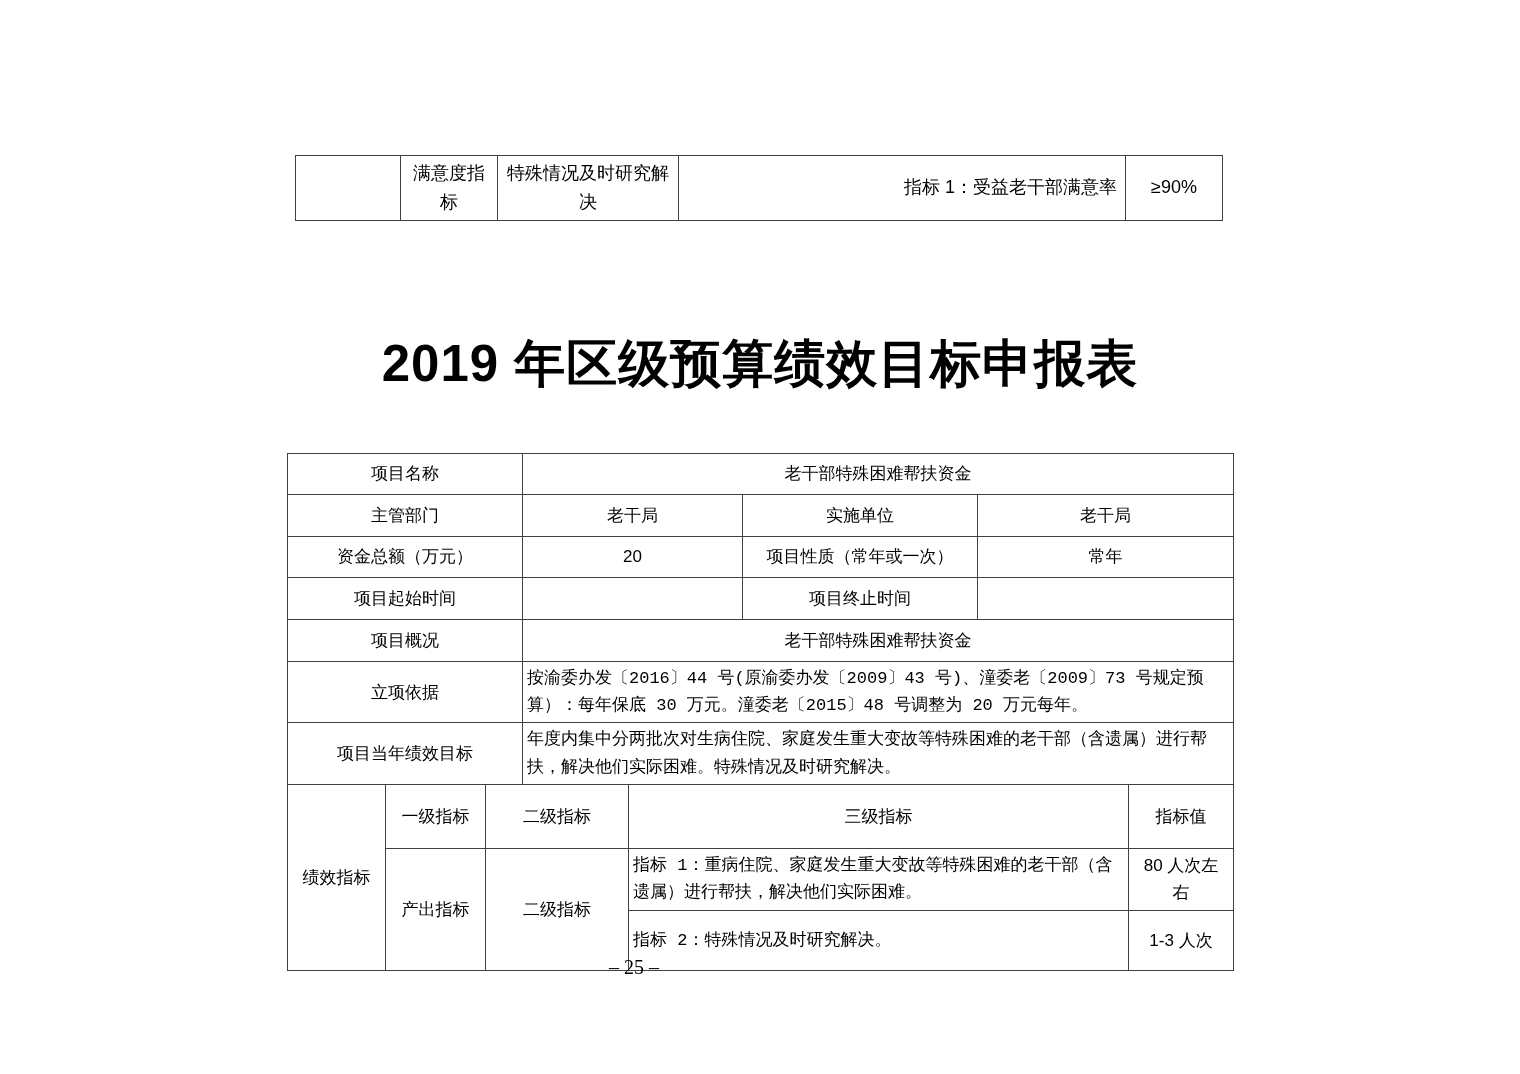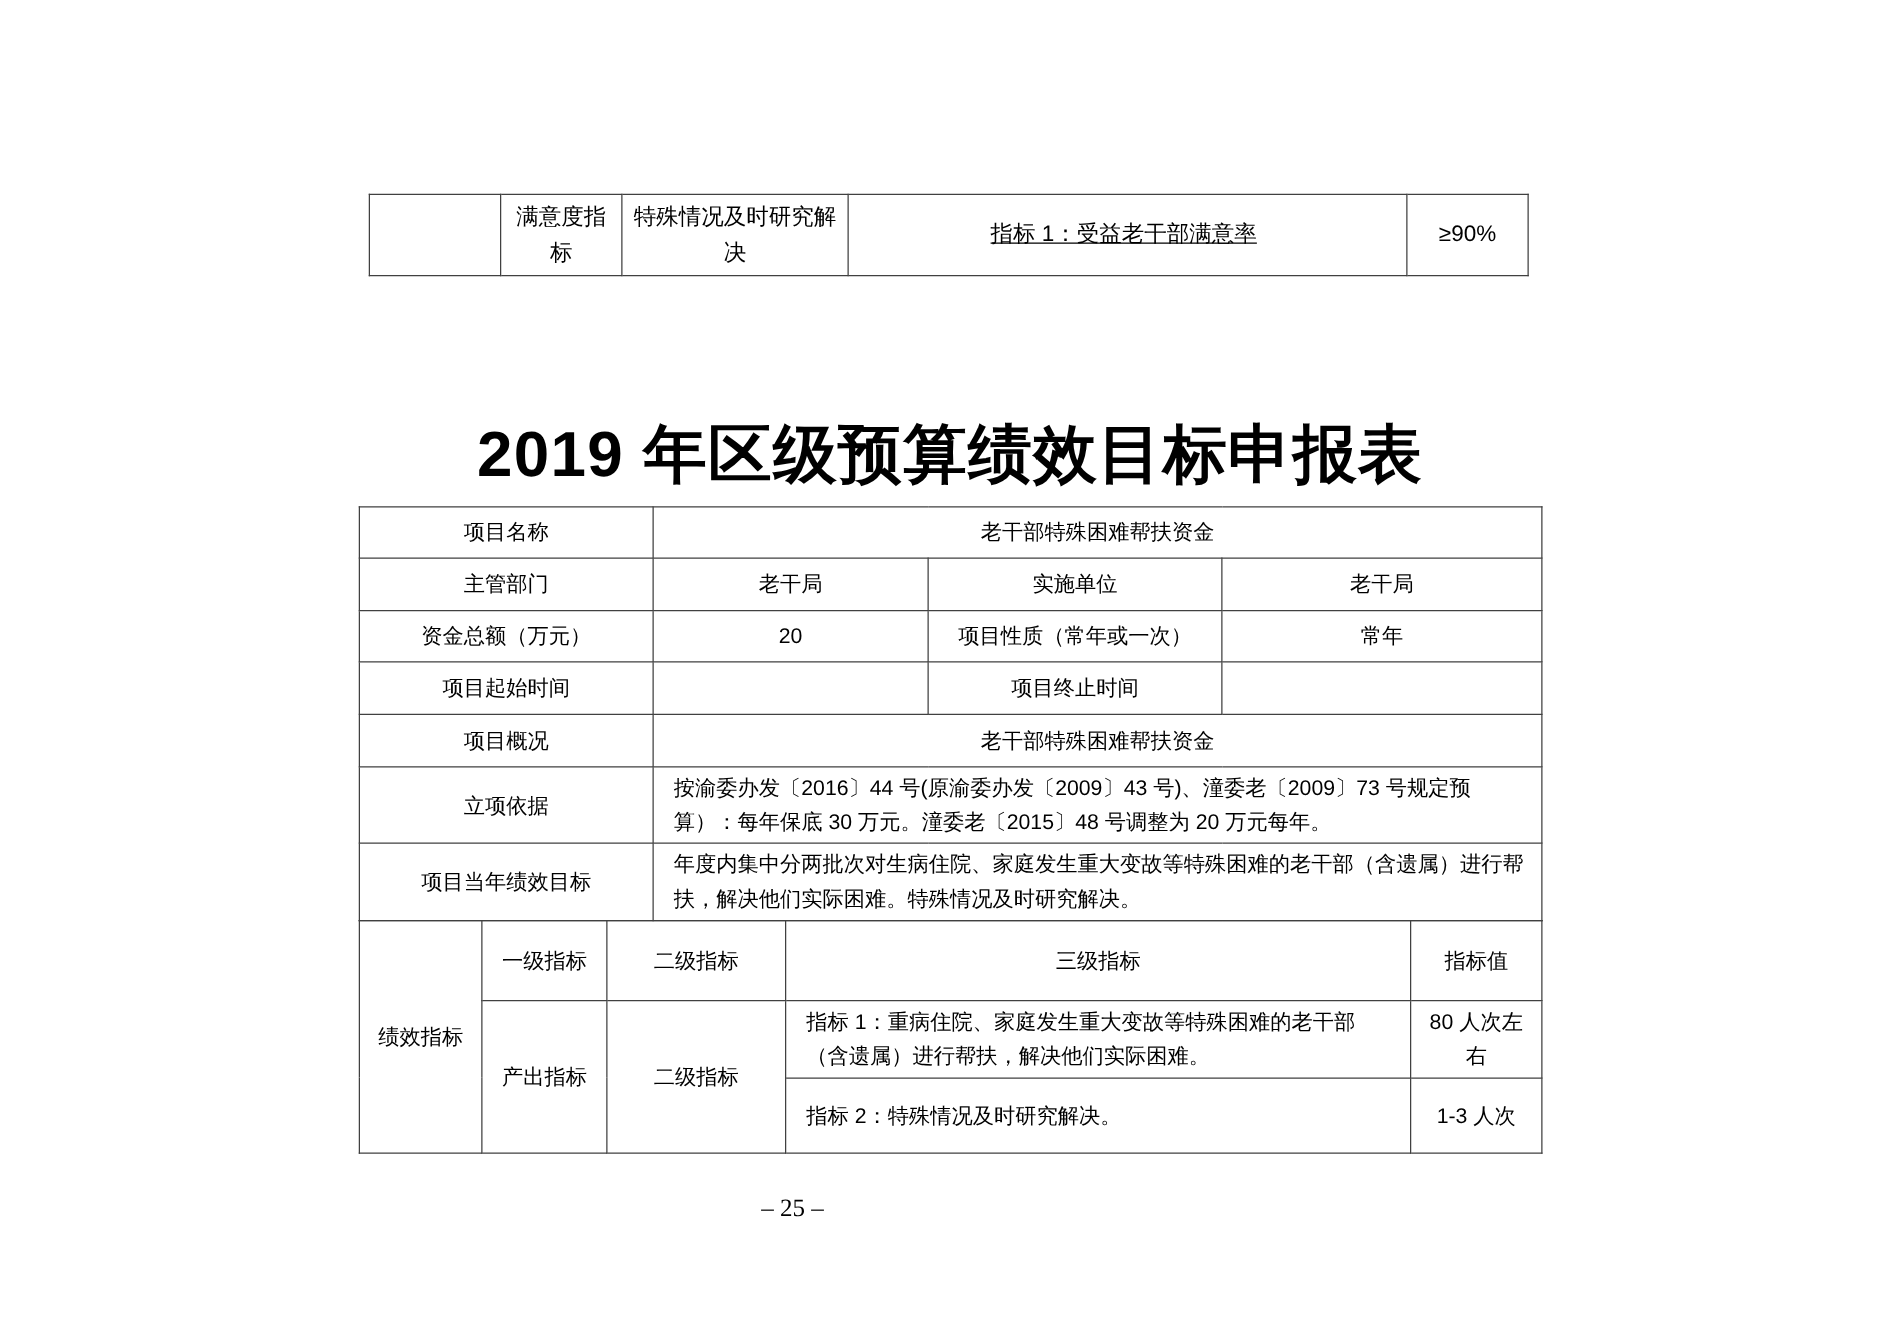--- a/index.html
+++ b/index.html
@@ -19,37 +19,37 @@
     line-height: 1.6;
     padding: 3px 8px;
     text-align: center;
     vertical-align: middle;
     word-break: break-all;
   }
   
   .top-table-wrap { position: absolute; left: 295px; top: 155px; }
   .top-table { width: 927px; }
   .top-table td { font-size: 18px; }
-  .top-table .cell-indicator { text-align: center; padding-left: 2px; text-decoration: underline; }
+  .top-table .cell-indicator { text-align: right; padding-left: 2px; }
   
   .doc-title {
     position: absolute;
     top: 330px;
     left: 0;
     width: 1520px;
     text-align: center;
     font-size: 51px;
     font-weight: bold;
     letter-spacing: 1px;
     font-family: "Liberation Sans", sans-serif;
   }
   
   .main-wrap { position: absolute; left: 287px; top: 405px; width: 946px; }
-  .form-table { width: 946px; }
-  .left-text { text-align: left; padding-left: 16px; padding-right: 12px; }
+  .form-table { width: 946px; margin-top: 48px; }
+  .left-text { text-align: left; padding-left: 4px; padding-right: 12px; font-family: Liberation Mono, monospace; }
   .r1 td { height: 41px; }
   .r2 td { height: 42px; }
   .r3 td { height: 41px; }
   .r4 td { height: 42px; }
   .r5 td { height: 42px; }
   .r6 td { height: 56px; }
   .r7 td { height: 60px; }
   .perf-table { width: 946px; margin-top: -1px; }
   .r8 td { height: 64px; }
   .r9 td { height: 62px; margin-left: 24px; }

